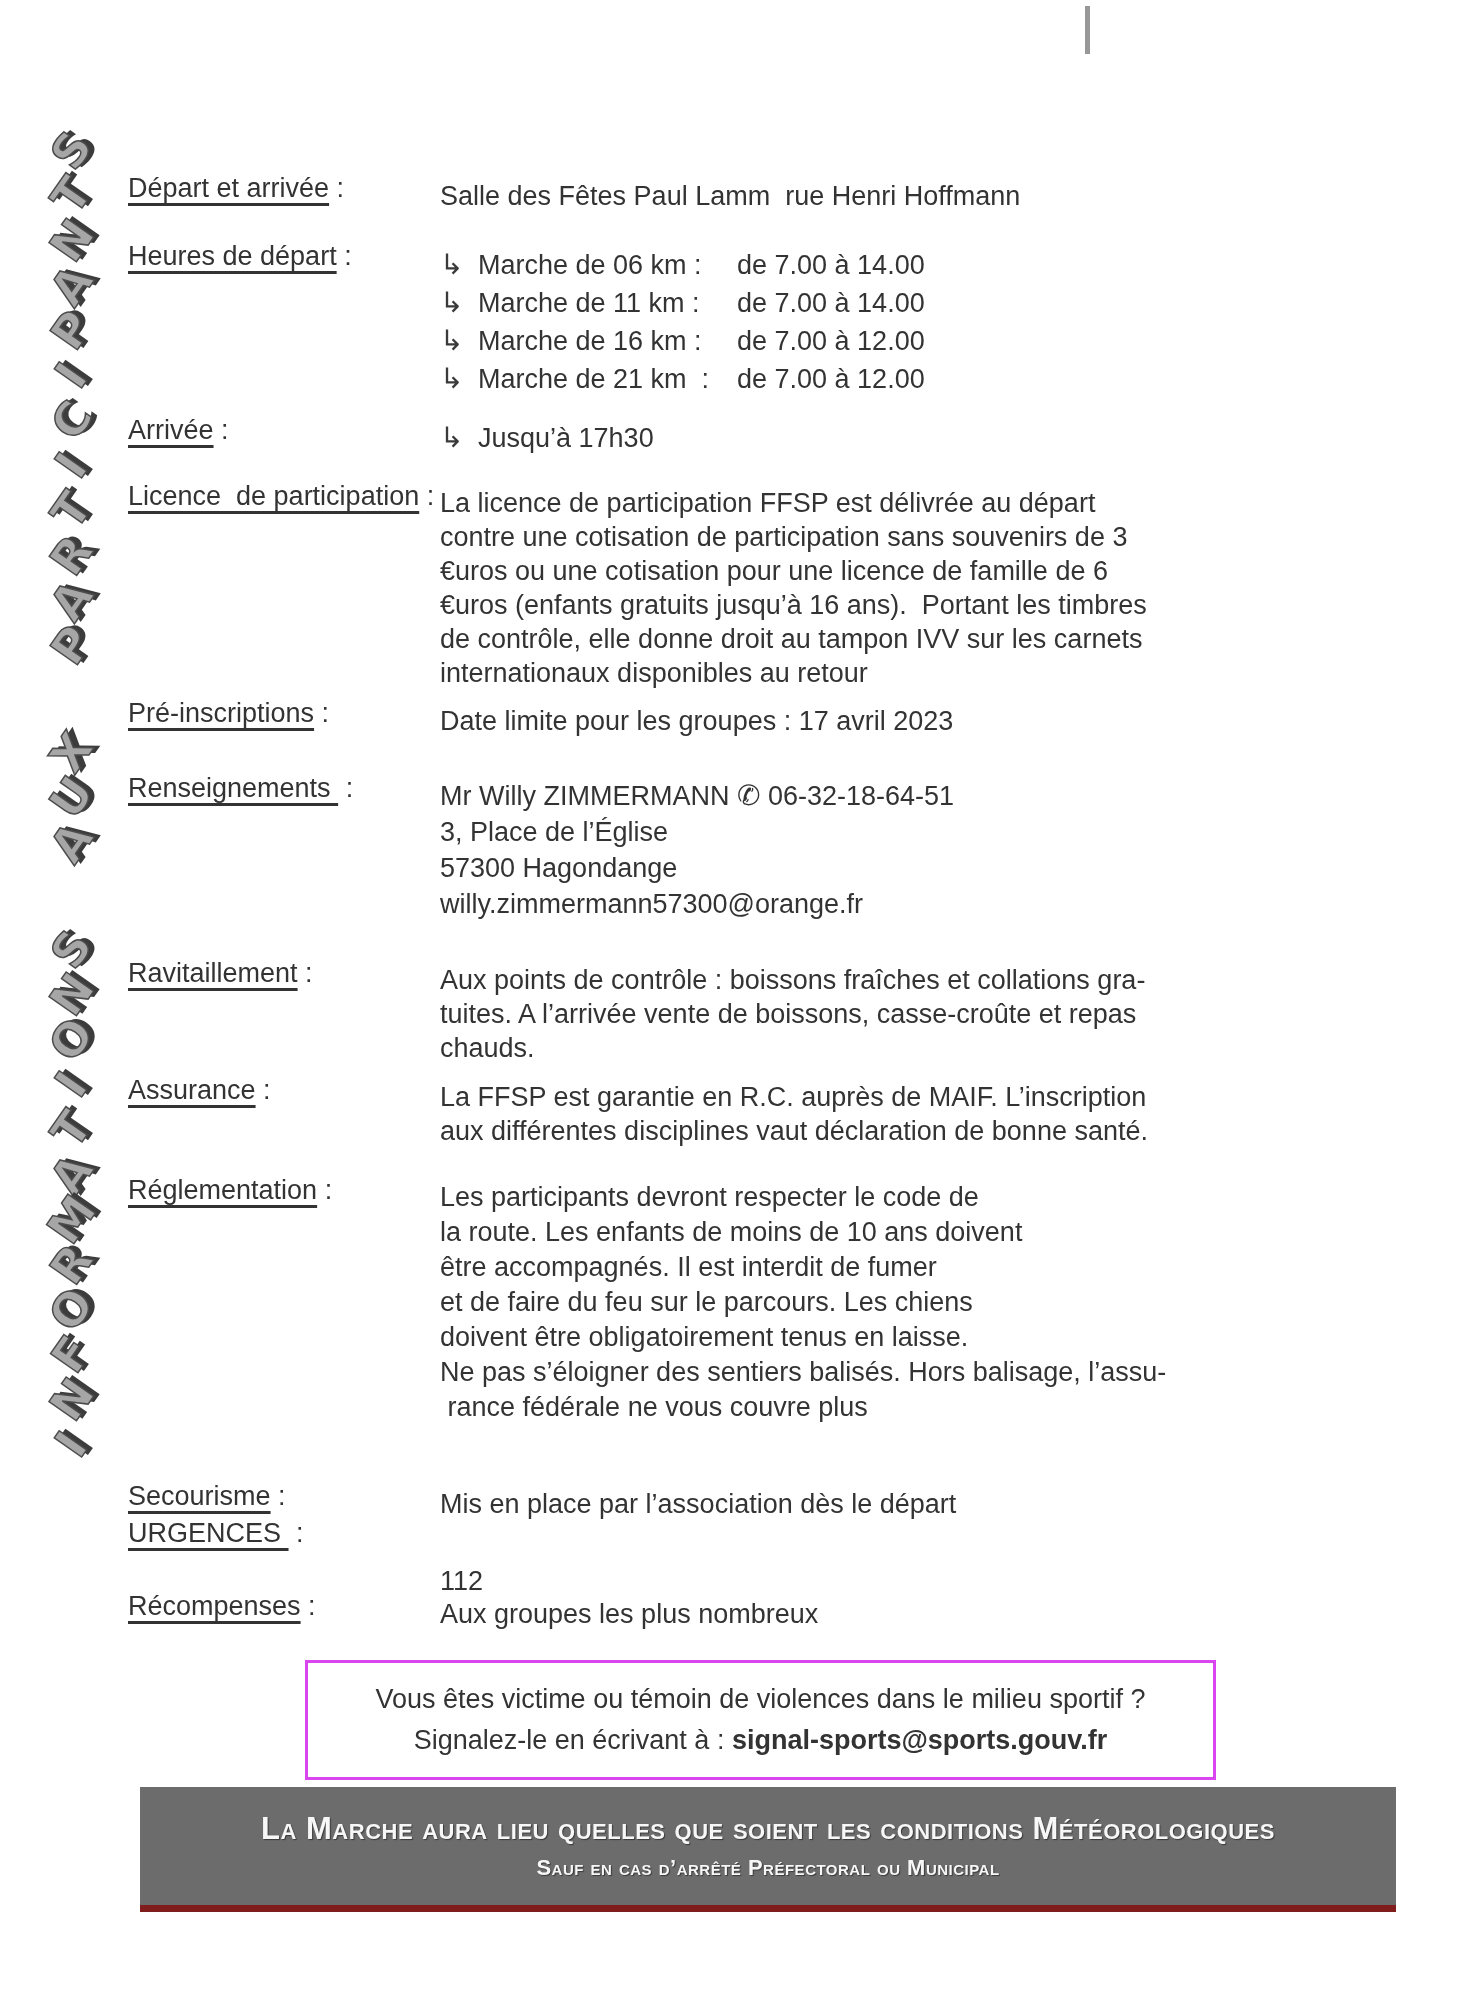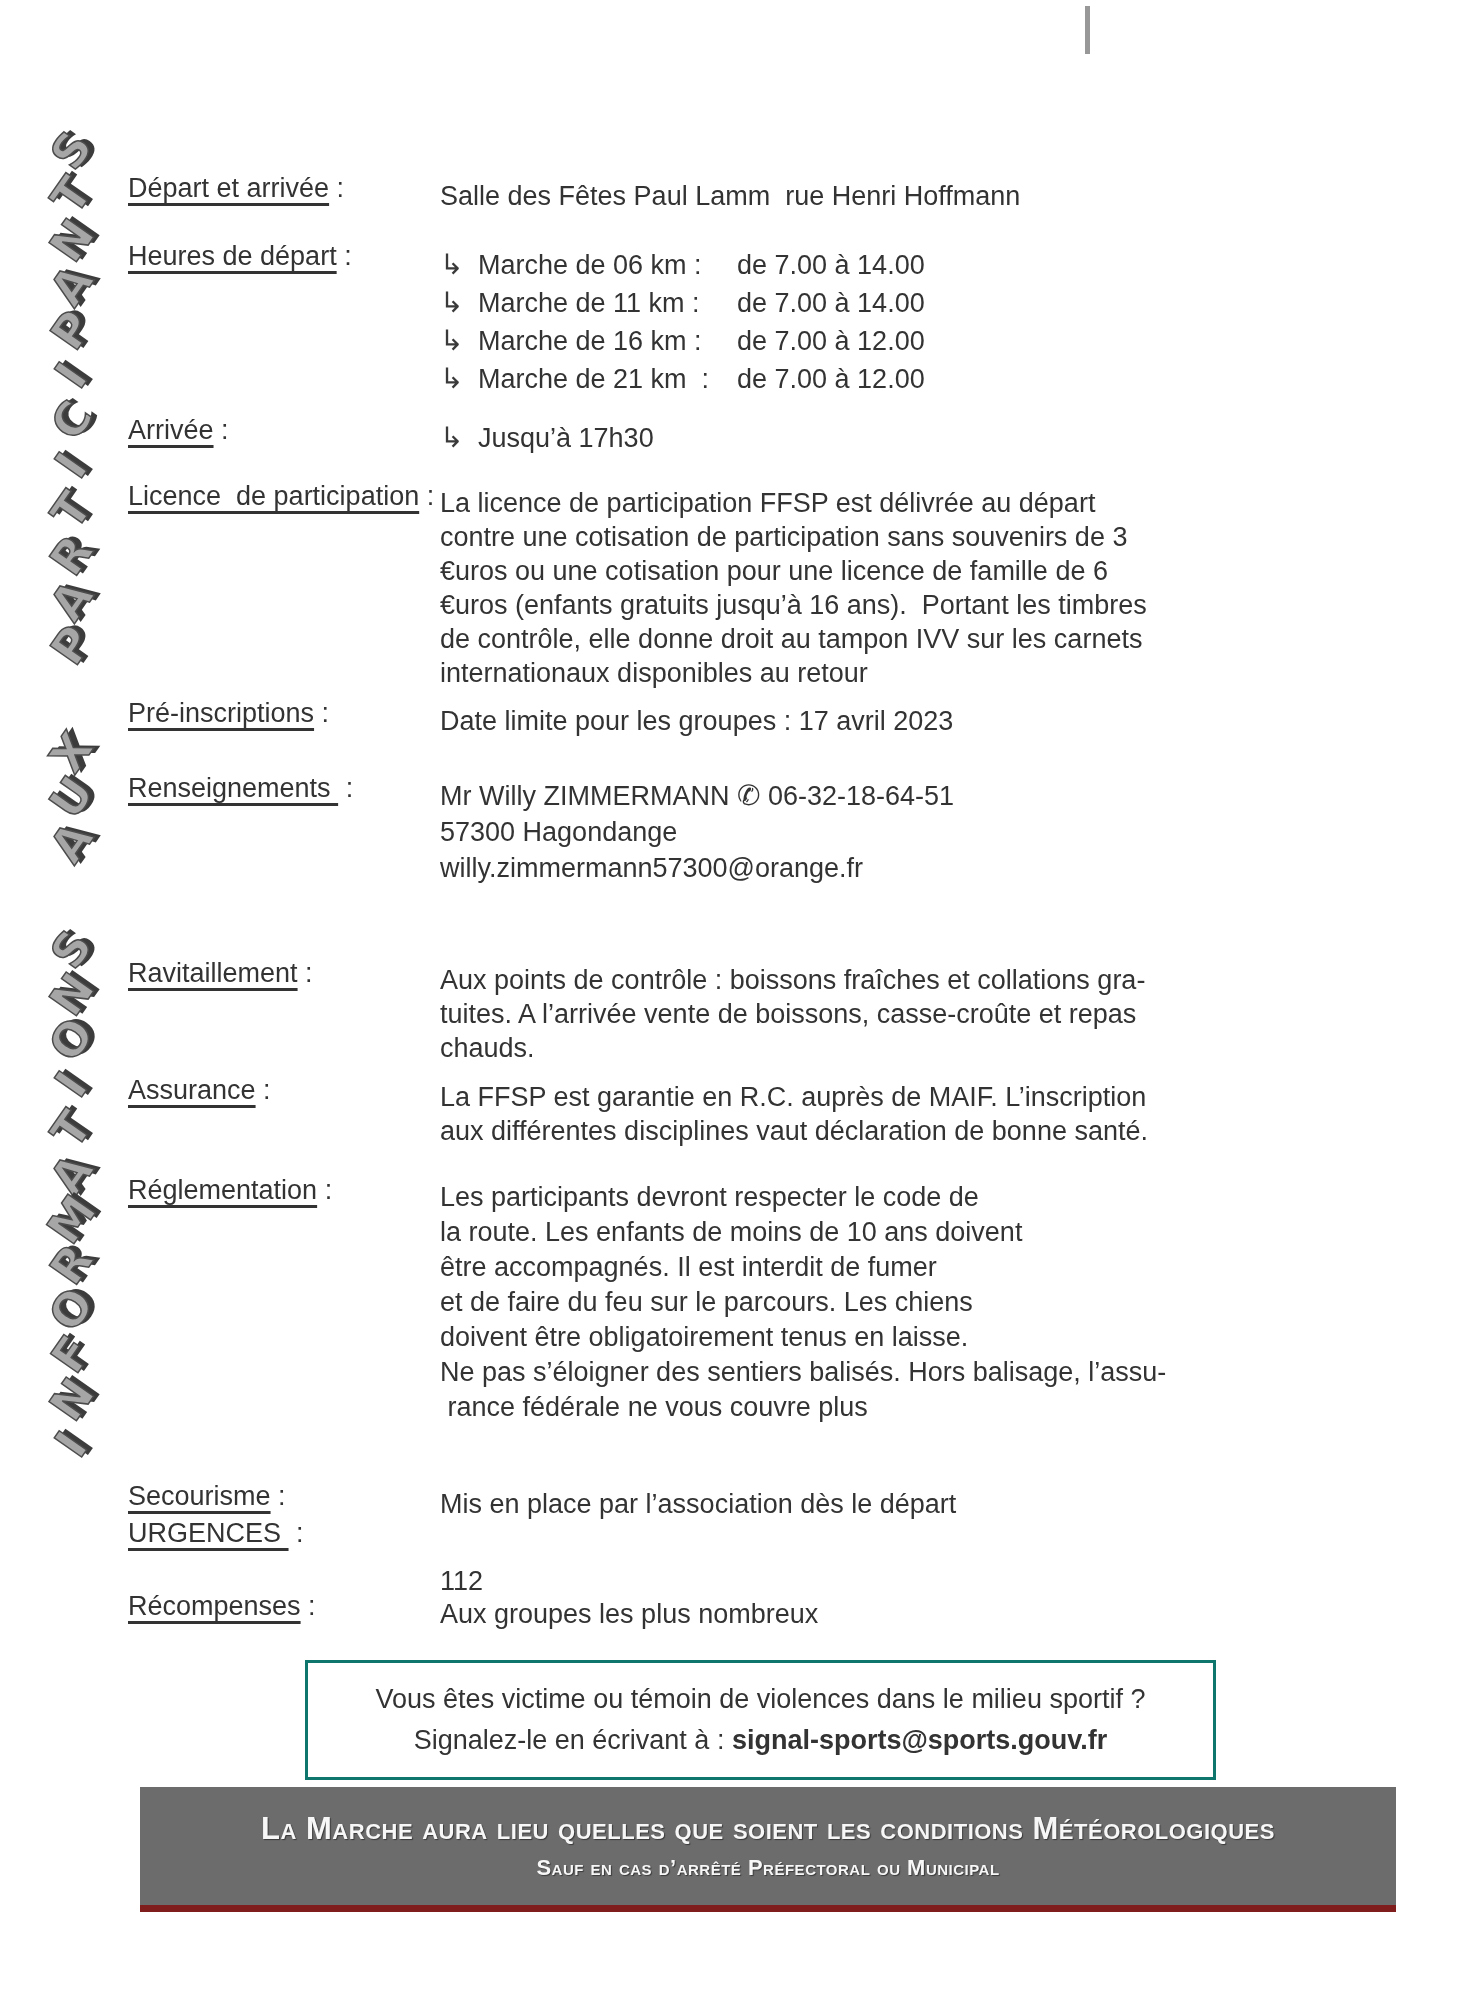--- a/index.html
+++ b/index.html
@@ -26,21 +26,21 @@
   .lab{position:absolute;left:0;top:0;white-space:pre;}
   .lu{text-decoration:underline;text-decoration-thickness:2.5px;text-underline-offset:6px;}
   .con{position:absolute;left:312px;top:8px;width:800px;white-space:pre-wrap;}
   .icon{display:inline-block;width:38px;}
   .arrow-glyph{font-size:28px;color:#3a3a3a;}
   .sched-name{display:inline-block;width:259px;}
   .phone-glyph{font-size:28px;}
   
   .notice{
     position:absolute;left:305px;top:1660px;width:905px;height:114px;
-    border:3px solid #0f766e;text-align:center;font-size:27px;
+    border:3px solid #d946ef;text-align:center;font-size:27px;
     display:flex;flex-direction:column;justify-content:center;gap:10px;
   }
   .notice .bold{font-weight:bold;}
   
   .banner{
     position:absolute;left:140px;top:1787px;width:1256px;height:118px;
     background:#6c6c6c;border-bottom:7px solid #7f1d1d;
     color:#f7f7f7;text-align:center;font-weight:bold;
     font-variant:small-caps;letter-spacing:0.5px;
     display:flex;flex-direction:column;justify-content:center;gap:8px;
@@ -104,21 +104,21 @@
     <div class="row" style="top: 478px;">
       <div class="lab"><span class="lu">Licence  de participation</span> :</div>
       <div class="con" style="line-height: 34px;"><div>La licence de participation FFSP est délivrée au départ</div><div>contre une cotisation de participation sans souvenirs de 3</div><div>€uros ou une cotisation pour une licence de famille de 6</div><div>€uros (enfants gratuits jusqu’à 16 ans).  Portant les timbres</div><div>de contrôle, elle donne droit au tampon IVV sur les carnets</div><div>internationaux disponibles au retour</div></div>
     </div>
     <div class="row" style="top: 695px;">
       <div class="lab"><span class="lu">Pré-inscriptions</span> :</div>
       <div class="con" style="line-height: 36px;"><div>Date limite pour les groupes : 17 avril 2023</div></div>
     </div>
     <div class="row" style="top: 770px;">
       <div class="lab"><span class="lu">Renseignements </span> :</div>
-      <div class="con" style="line-height: 36px;"><div><span>Mr Willy ZIMMERMANN </span><span class="phone-glyph">✆</span><span> 06-32-18-64-51</span></div><div>57300 Hagondange</div><div>willy.zimmermann57300@orange.fr</div></div>
+      <div class="con" style="line-height: 36px;"><div><span>Mr Willy ZIMMERMANN </span><span class="phone-glyph">✆</span><span> 06-32-18-64-51</span></div><div>3, Place de l’Église</div><div>57300 Hagondange</div><div>willy.zimmermann57300@orange.fr</div></div>
     </div>
     <div class="row" style="top: 955px;">
       <div class="lab"><span class="lu">Ravitaillement</span> :</div>
       <div class="con" style="line-height: 34px;"><div>Aux points de contrôle : boissons fraîches et collations gra-</div><div>tuites. A l’arrivée vente de boissons, casse-croûte et repas</div><div>chauds.</div></div>
     </div>
     <div class="row" style="top: 1072px;">
       <div class="lab"><span class="lu">Assurance</span> :</div>
       <div class="con" style="line-height: 34px;"><div>La FFSP est garantie en R.C. auprès de MAIF. L’inscription</div><div>aux différentes disciplines vaut déclaration de bonne santé.</div></div>
     </div>
     <div class="row" style="top: 1172px;">

